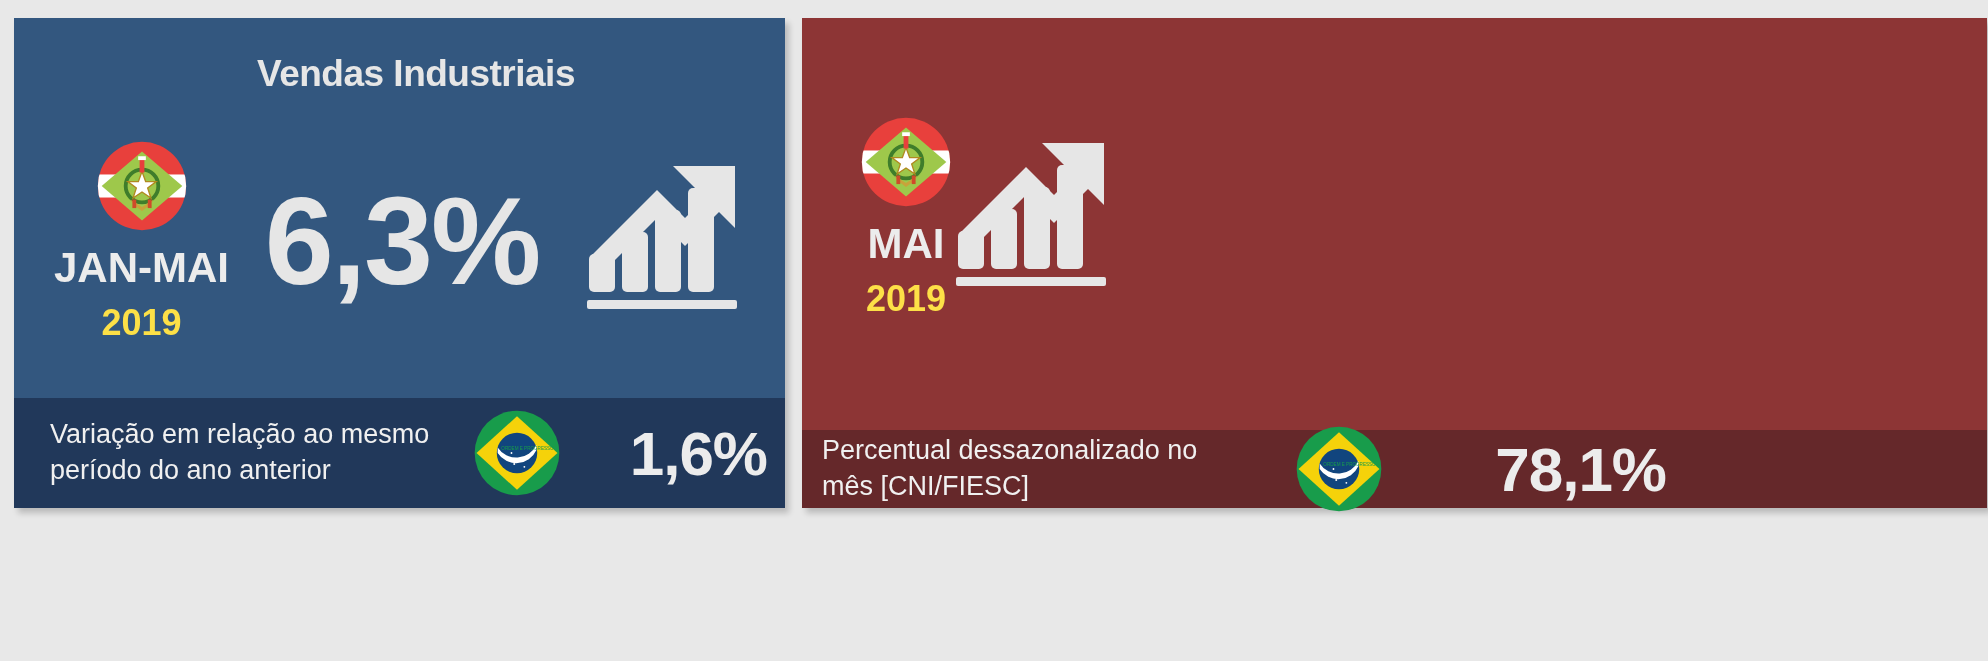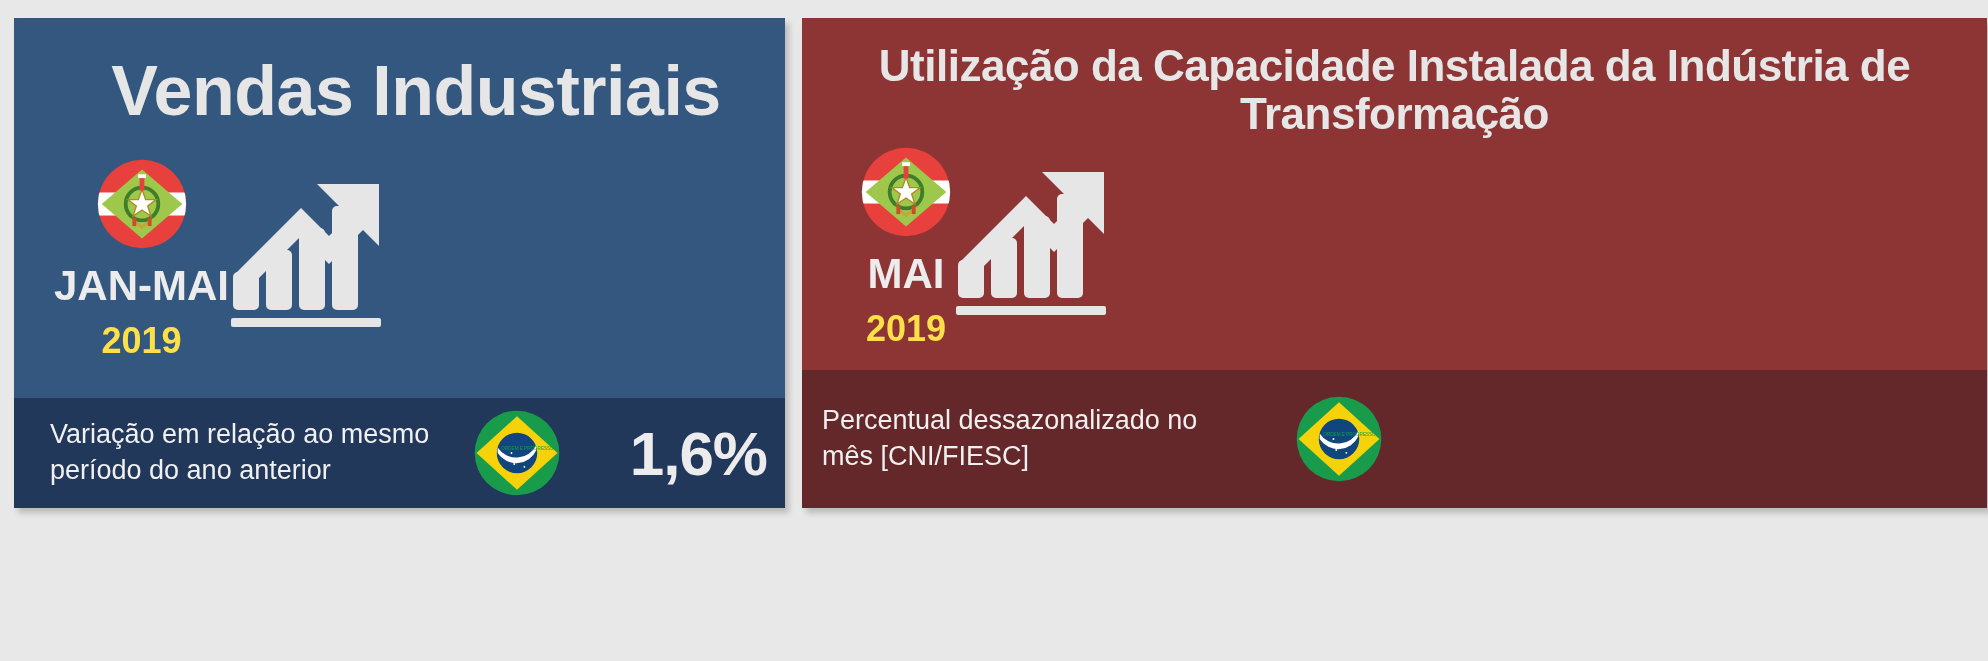--- a/index.html
+++ b/index.html
@@ -50,21 +50,21 @@
   .card-title {
     color: #e6e6e6;
     font-weight: bold;
     text-align: center;
     line-height: 1.08;
     letter-spacing: -0.5px;
     padding: 0 20px;
     box-sizing: border-box;
   }
   .card-left .card-title {
-    font-size: 70px;
+    font-size: 37px;
     margin-top: 36px;
     margin-left: 33px;
   }
   .card-right .card-title {
     font-size: 44px;
     margin-top: 24px;
   }
 
   
   .card-body {
@@ -129,21 +129,21 @@
     align-items: center;
     box-sizing: border-box;
   }
   .card-left .card-footer {
     background: #21385a;
     height: 110px;
     padding: 0 18px 0 36px;
   }
   .card-right .card-footer {
     background: #65282a;
-    height: 138px;
+    height: 78px;
     padding: 0 18px 0 20px;
     gap: 27px;
   }
   .footer-note {
     color: #f0f0f0;
     font-size: 27px;
     line-height: 1.32;
     flex: 1;
     max-width: 430px;
   }
@@ -193,20 +193,21 @@
             <rect x="46" y="19" width="8" height="4" fill="#ffffff"></rect>
             <path d="M38 64 L50 72 L62 64 L58 70 L50 76 L42 70 Z" fill="#c8a33a"></path>
             <rect x="40" y="64" width="4" height="9" fill="#cf4b2a"></rect>
             <rect x="56" y="64" width="4" height="9" fill="#cf4b2a"></rect>
           </g>
         </svg>
         <div class="period-label">JAN-MAI</div>
         <div class="period-year">2019</div>
       </div>
 
+      <div class="big-value">6,3%</div>
 
       <svg class="growth-icon" viewBox="0 0 160 165">
         <g fill="#e6e6e6">
           <path d="M88 8 L150 8 L150 70 L134 54 L100 88 L72 60 L20 112 L6 98 L72 32 L100 60 L120 40 Z"></path>
           <rect x="4" y="96" width="26" height="38" rx="5"></rect>
           <rect x="37" y="74" width="26" height="60" rx="5"></rect>
           <rect x="70" y="52" width="26" height="82" rx="5"></rect>
           <rect x="103" y="30" width="26" height="104" rx="5"></rect>
           <rect x="2" y="142" width="150" height="9" rx="2"></rect>
         </g>
@@ -238,21 +239,20 @@
             <text x="33" y="47">ORDEM E PROGRESSO</text>
           </g>
         </g>
       </svg>
       <div class="footer-value">1,6%</div>
     </div>
   </div>
 
   <div class="card card-right">
 
-    <div class="card-title">Utilização da Capacidade Instalada da Indústria de Transformação</div>
 
     <div class="card-body">
 
       <div class="period">
         <svg class="sc-flag" viewBox="0 0 100 100">
           <defs>
             <clipPath id="scClipR">
                 <circle cx="50" cy="50" r="46"></circle>
               </clipPath>
           </defs>
@@ -305,16 +305,17 @@
             <circle cx="55" cy="58" r="1.4"></circle>
               <circle cx="61" cy="54" r="1"></circle>
             <circle cx="44" cy="50" r="1"></circle>
               <circle cx="58" cy="65" r="1"></circle>
           </g>
           <g fill="#189c4b" font-size="5" font-family="Liberation Sans, sans-serif">
             <text x="33" y="47">ORDEM E PROGRESSO</text>
           </g>
         </g>
       </svg>
+      <div class="footer-value">78,1%</div>
     </div>
   </div>
 
 </div>
 
 </body></html>

